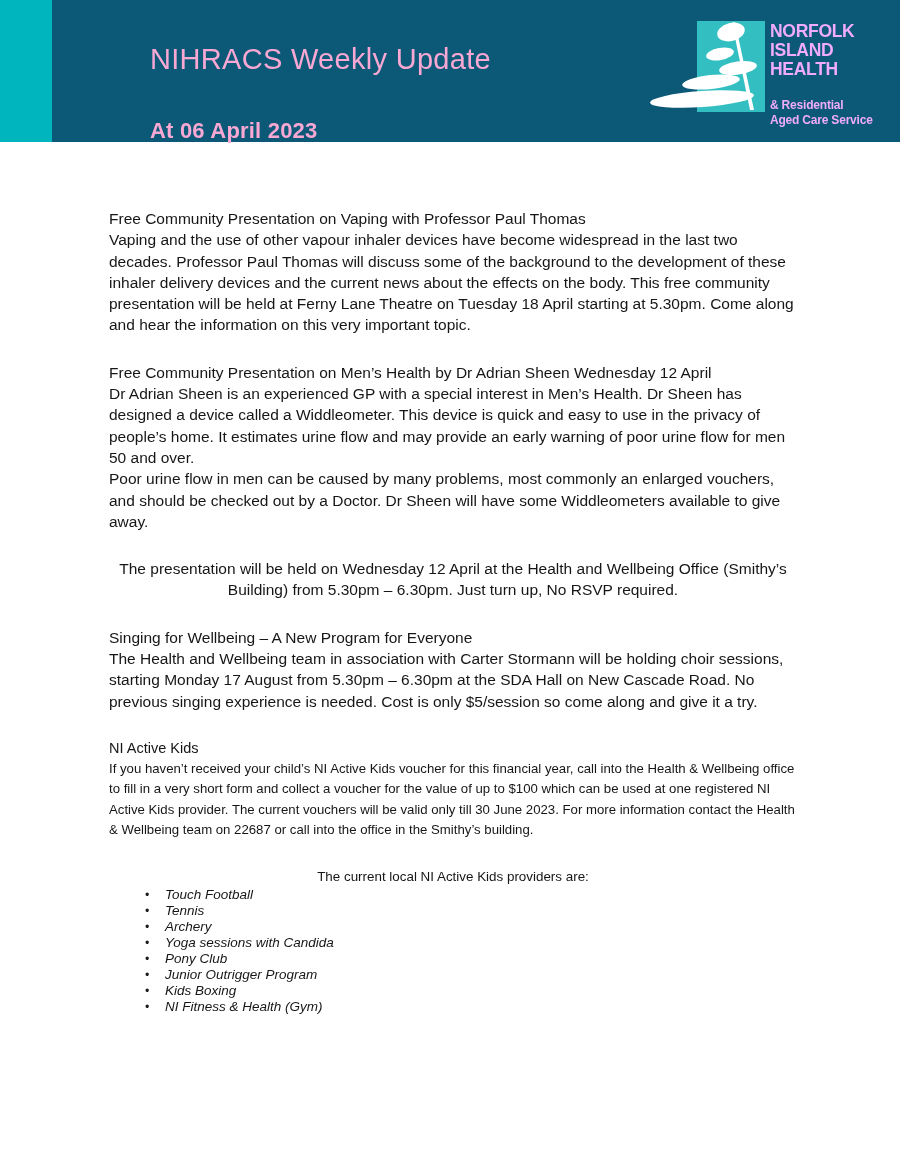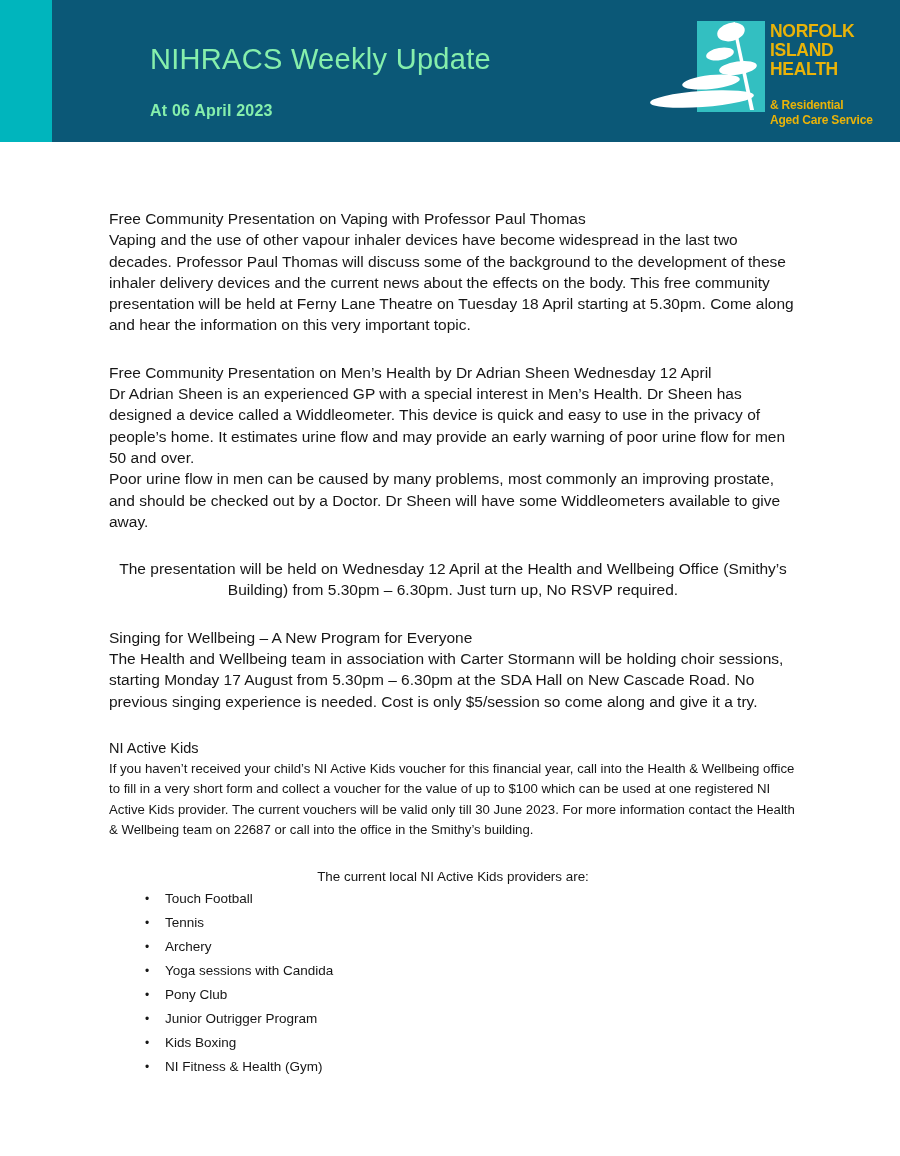--- a/index.html
+++ b/index.html
@@ -17,40 +17,40 @@
   .band {
     position: absolute; left: 0; top: 0;
     width: 900px; height: 142px;
     background: #0b5877;
   }
   .stripe {
     position: absolute; left: 0; top: 0;
     width: 52px; height: 142px;
     background: #00b5bd;
   }
-  .titles { position: absolute; left: 150px; top: 42px; color: #86efac; }
+  .titles { position: absolute; left: 150px; top: 42px; color: #f9a8d4; }
   .page-title {
     margin: 0;
     font-size: 29px; font-weight: 400; line-height: 34px;
     letter-spacing: 0.3px;
   }
   .date-line {
-    margin-top: 26px;
-    font-size: 16px; font-weight: 700; letter-spacing: 0.2px;
+    margin-top: 42px;
+    font-size: 22px; font-weight: 700; letter-spacing: 0.2px;
   }
 
   
   .logo { position: absolute; left: 640px; top: 0; width: 260px; height: 142px; }
   .logo-box {
     position: absolute; left: 57px; top: 21px;
     width: 68px; height: 91px;
     background: #33bfc1;
   }
   .pine { position: absolute; left: 2px; top: 14px; width: 126px; height: 102px; }
-  .logo-text { position: absolute; left: 130px; top: 22px; color: #eab308; }
+  .logo-text { position: absolute; left: 130px; top: 22px; color: #f0abfc; }
   .org-line { font-size: 17.5px; font-weight: 700; line-height: 19px; letter-spacing: -0.3px; }
   .tag-line { font-size: 12px; font-weight: 700; line-height: 14.5px; letter-spacing: -0.2px; }
   .tag-line.first { margin-top: 19px; }
 
   
   .content {
     position: absolute; left: 109px; top: 208px;
     width: 688px;
     font-size: 15.5px; line-height: 21.3px;
   }
@@ -64,21 +64,21 @@
   .gap-top { margin-top: 26px; text-align: center; }
 
   
   section.small { font-size: 13.2px; line-height: 20.5px; }
   section.small h2 { font-size: 14.5px; line-height: 21px; }
   section.small .list-intro { font-size: 13.4px; }
 
   ul.providers {
     list-style: none;
     margin: 0; padding: 0;
-    font-size: 13.5px; line-height: 24px;
+    font-size: 13.5px; line-height: 15px; font-style: italic;
   }
   ul.providers li { padding-left: 36px; }
   .bullet {
     display: inline-block; width: 20px;
     font-size: 12px;
     vertical-align: baseline;
   }
 </style>
 </head>
 <body>
@@ -118,21 +118,21 @@
   <main class="content">
 
     <section>
       <h2>Free Community Presentation on Vaping with Professor Paul Thomas</h2>
       <p>Vaping and the use of other vapour inhaler devices have become widespread in the last two decades.  Professor Paul Thomas will discuss some of the background to the development of these inhaler delivery devices and the current news about the effects on the body. This free community presentation will be held at Ferny Lane Theatre on Tuesday 18 April starting at 5.30pm. Come along and hear the information on this very important topic.</p>
     </section>
 
     <section>
       <h2>Free Community Presentation on Men’s Health by Dr Adrian Sheen Wednesday 12 April</h2>
       <p>Dr Adrian Sheen is an experienced GP with a special interest in Men’s Health. Dr Sheen has designed a device called a Widdleometer. This device is quick and easy to use in the privacy of people’s home. It estimates urine flow and may provide an early warning of poor urine flow for men 50 and over.</p>
-      <p>Poor urine flow in men can be caused by many problems, most commonly an improving prostate, and should be checked out by a Doctor. Dr Sheen will have some Widdleometers available to give away.</p>
+      <p>Poor urine flow in men can be caused by many problems, most commonly an enlarged vouchers, and should be checked out by a Doctor. Dr Sheen will have some Widdleometers available to give away.</p>
       <p class="gap-top">The presentation will be held on Wednesday 12 April at the Health and Wellbeing Office (Smithy’s Building) from 5.30pm – 6.30pm. Just turn up, No RSVP required.</p>
     </section>
 
     <section>
       <h2>Singing for Wellbeing – A New Program for Everyone</h2>
       <p>The Health and Wellbeing team in association with Carter Stormann will be holding choir sessions, starting Monday 17 August from 5.30pm – 6.30pm at the SDA Hall on New Cascade Road. No previous singing experience is needed. Cost is only $5/session so come along and give it a try.</p>
     </section>
 
     <section class="small">
       <h2>NI Active Kids</h2>

